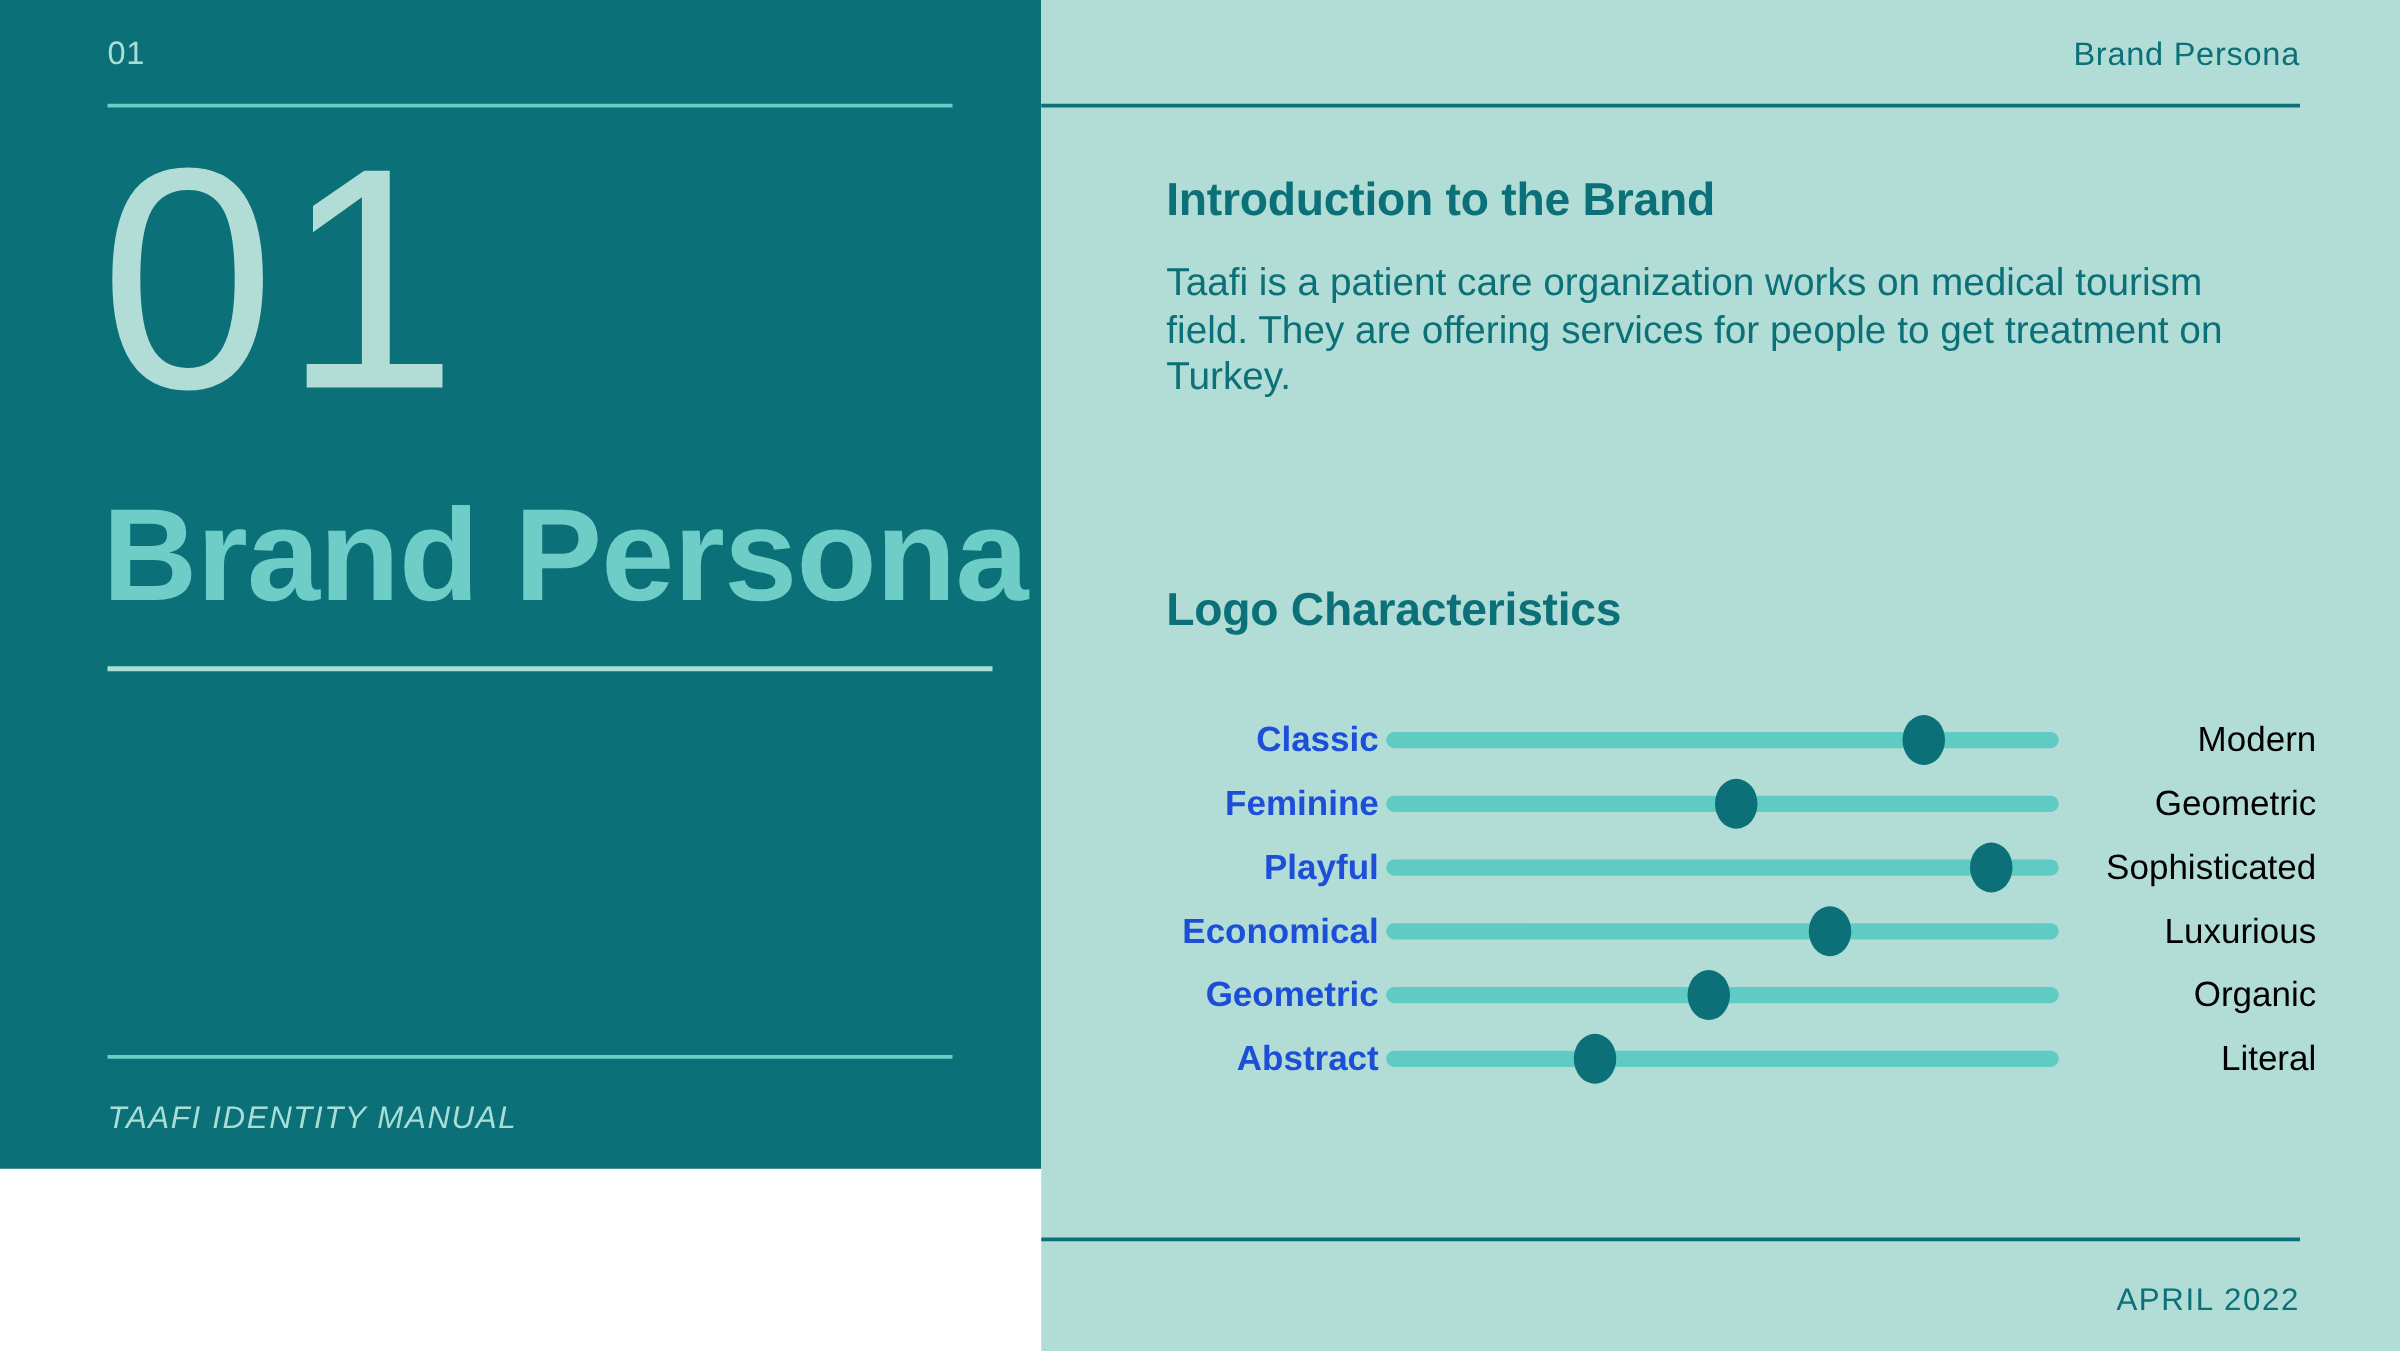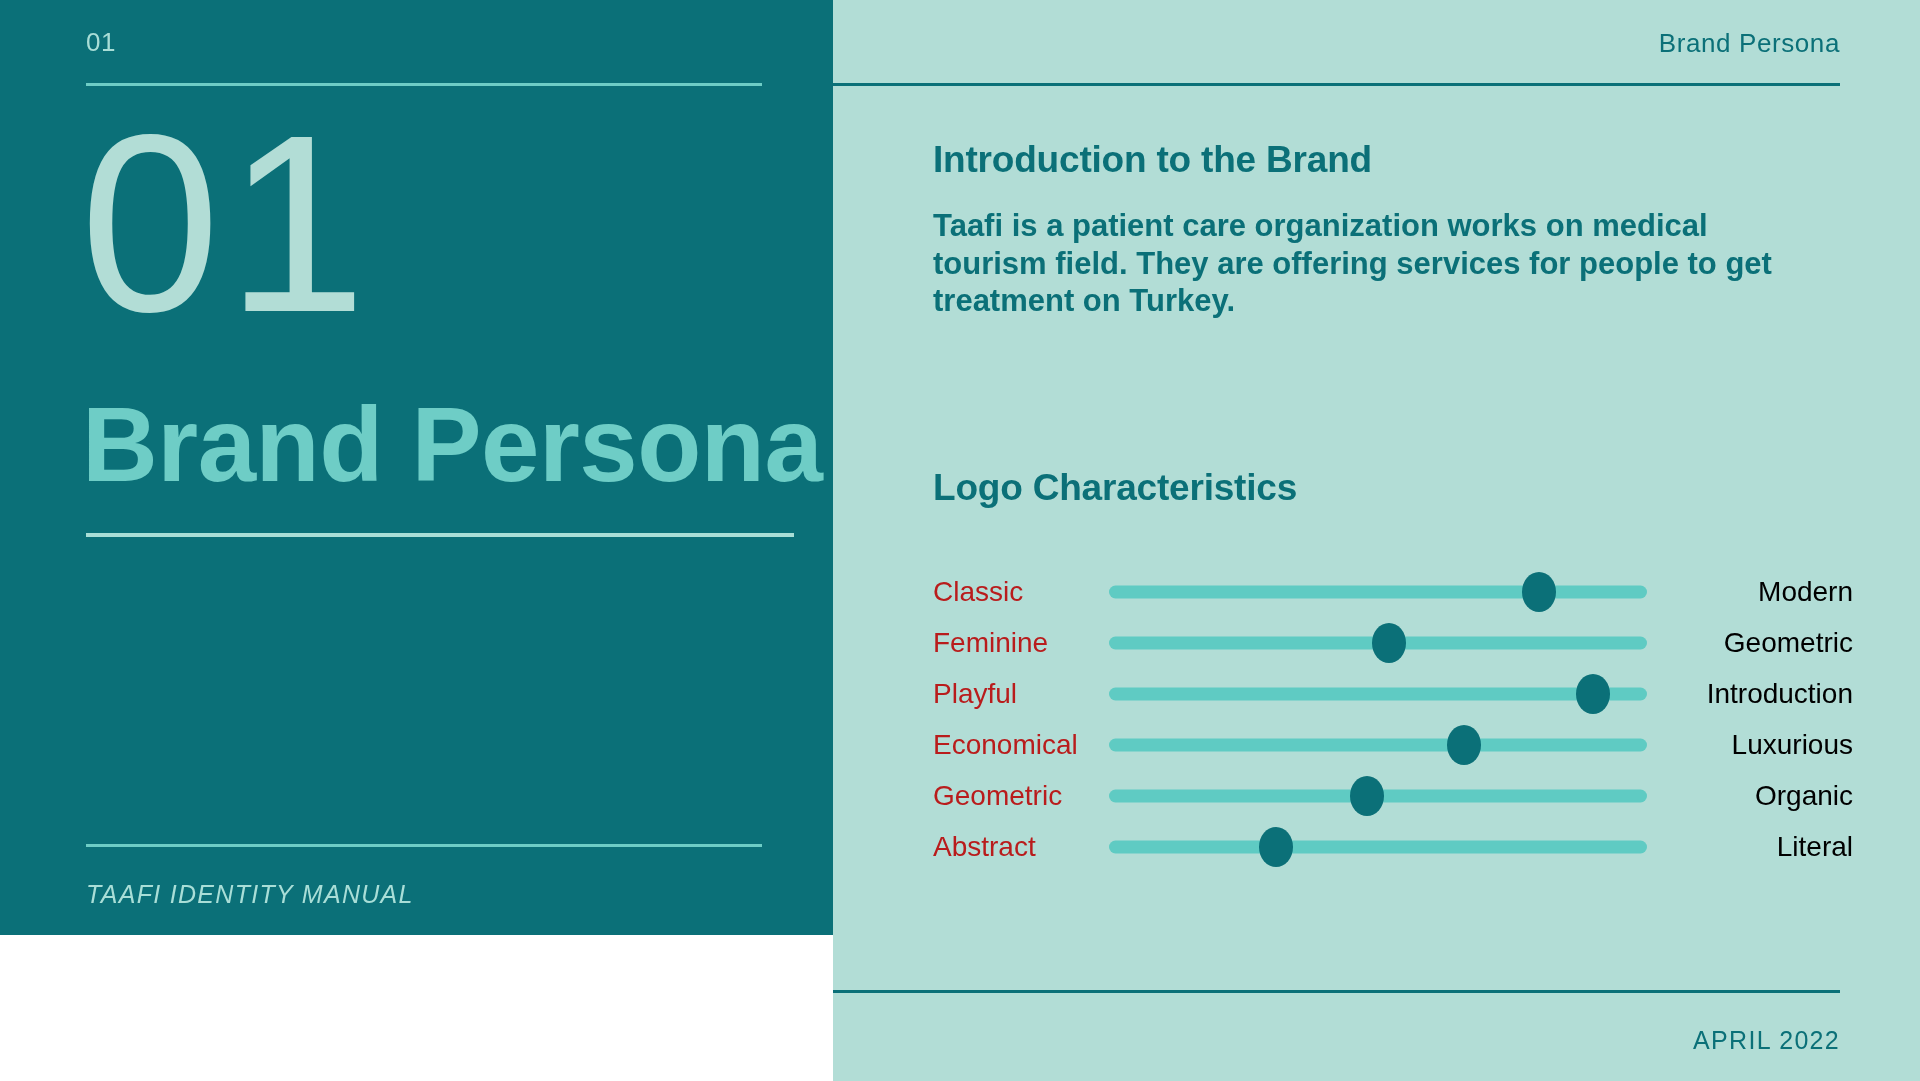--- a/index.html
+++ b/index.html
@@ -167,21 +167,21 @@
     color: #0b7078;
     font-weight: 700;
     letter-spacing: -0.2px;
     margin: 0 0 26px 0;
   }
 
   .section-body {
     font-size: 31px;
     line-height: 1.22;
     color: #0b7078;
-    font-weight: 700;
+    font-weight: 400;
     margin: 0;
     max-width: 880px;
   }
 
   .section-logo {
     position: absolute;
     left: 100px;
     top: 468px;
     width: 920px;
   }
@@ -200,23 +200,23 @@
 
   .slider-row {
     display: flex;
     align-items: center;
     height: 51px;
   }
 
   .slider-label-left {
     flex: 0 0 170px;
     font-size: 28px;
-    color: #b91c1c;
-    font-weight: 400;
-    text-align: left;
+    color: #1d4ed8;
+    font-weight: 700;
+    text-align: right;
     white-space: nowrap;
     line-height: 1;
   }
 
   .slider-label-right {
     flex: 0 0 200px;
     font-size: 28px;
     color: #000000;
     font-weight: 400;
     text-align: right;
@@ -311,21 +311,21 @@
         </div>
         <div class="slider-label-right">Geometric</div>
       </div>
 
       <div class="slider-row">
         <div class="slider-label-left">Playful</div>
         <div class="slider-track-wrap">
           <div class="slider-track"></div>
           <div class="slider-handle" style="left: 90%;"></div>
         </div>
-        <div class="slider-label-right">Introduction</div>
+        <div class="slider-label-right">Sophisticated</div>
       </div>
 
       <div class="slider-row">
         <div class="slider-label-left">Economical</div>
         <div class="slider-track-wrap">
           <div class="slider-track"></div>
           <div class="slider-handle" style="left: 66%;"></div>
         </div>
         <div class="slider-label-right">Luxurious</div>
       </div>

